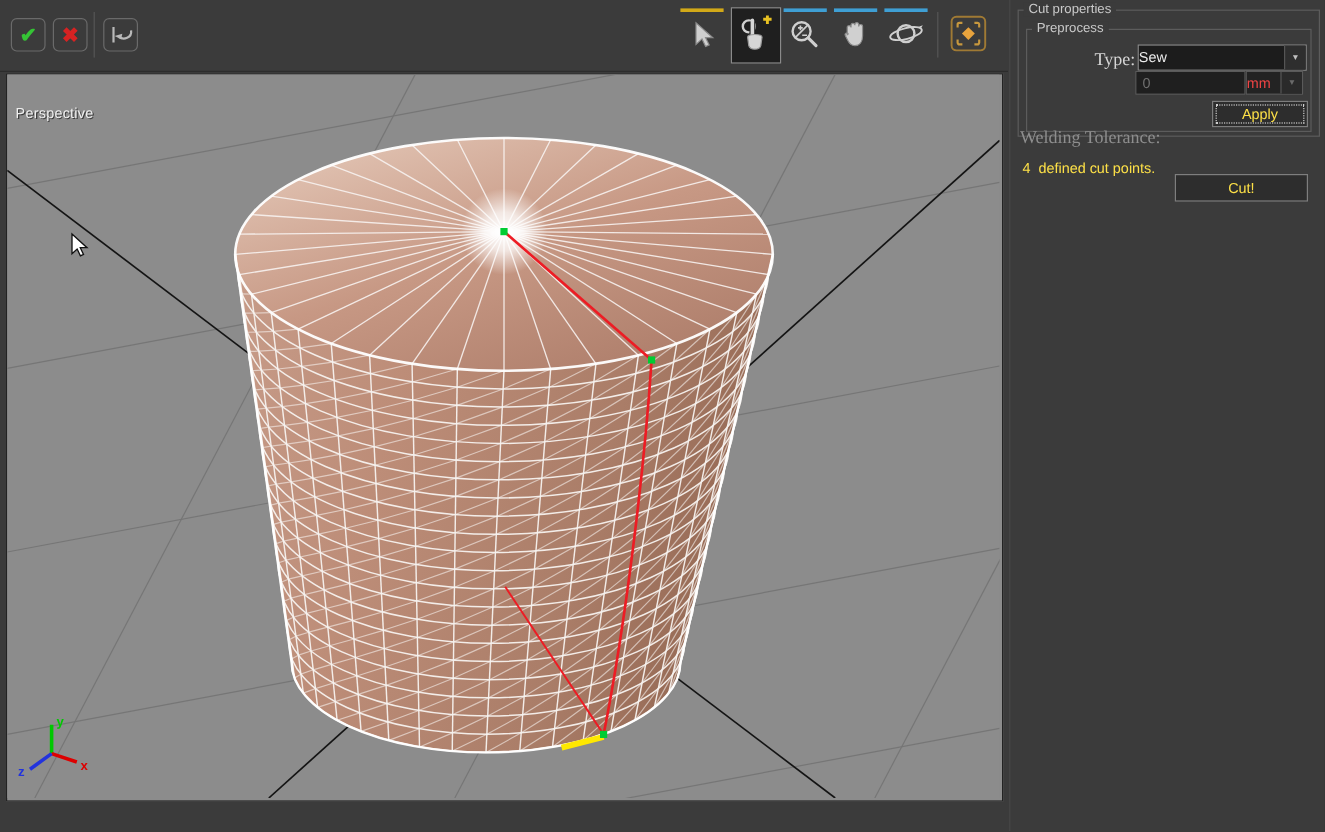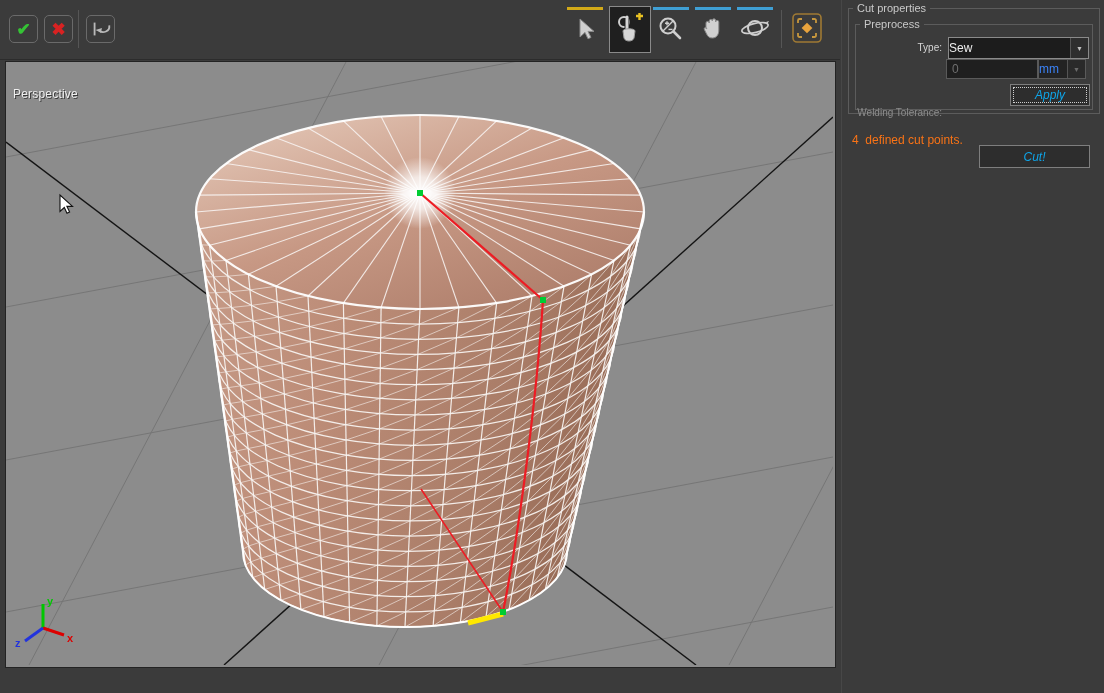--- a/index.html
+++ b/index.html
@@ -16,34 +16,34 @@
   .toolline{position:absolute;top:7px;height:3px;width:36px;}
   .selbox{position:absolute;left:609px;top:6px;width:40px;height:45px;background:#1f1f1f;border:1px solid #8a8a8a;}
   
   #vpframe{position:absolute;left:5px;top:61px;width:829px;height:605px;border:1px solid #232323;background:#8c8c8c;}
   #vplabel{position:absolute;left:7px;top:2px;font-size:12px;color:#efefef;
            text-shadow:1px 1px 0 #3a3a3a;letter-spacing:.2px;margin-top:23px;}
   
   #rpanel{position:absolute;left:841px;top:0;width:263px;height:693px;background:#3b3b3b;border-left:1px solid #474747;}
   .grp{position:absolute;border:1px solid #5c5c5c;}
   .grp .legend{position:absolute;top:-7px;left:4px;background:#3b3b3b;padding:0 4px;font-size:11px;color:#c9c9c9;}
-  .lbl{position:absolute;font-size:10px;white-space:nowrap;}
+  .lbl{position:absolute;font-size:15px;white-space:nowrap;font-family:Liberation Serif, serif;}
   .combo{position:absolute;background:#1c1c1c;border:1px solid #8a8a8a;display:flex;align-items:center;}
   .combo .txt{flex:1;padding-left:0;font-size:12px;}
   .combo .arr{width:17px;align-self:stretch;background:#2e2e2e;border-left:1px solid #555;
               display:flex;align-items:center;justify-content:center;font-size:7px;color:#c0c0c0;}
   .combo.dis{border-color:#5a5a5a;background:#232323;}
-  .combo.dis .txt{color:#3b82f6;}
+  .combo.dis .txt{color:#ef4444;}
   .combo.dis .arr{color:#6a6a6a;background:#2a2a2a;}
   .inp{position:absolute;background:#1f1f1f;border:1px solid #5a5a5a;color:#6f6f6f;
        font-size:12px;padding:0 0 0 5px;display:flex;align-items:center;}
-  .pbtn{position:absolute;background:#2d2d2d;border:1px solid #7e7e7e;color:#0ea5e9;
-        font-size:12px;display:flex;align-items:center;justify-content:center;font-style:italic;}
+  .pbtn{position:absolute;background:#2d2d2d;border:1px solid #7e7e7e;color:#fde047;
+        font-size:12px;display:flex;align-items:center;justify-content:center;}
   .pbtn.focus{outline:1px dotted #cfcfcf;outline-offset:-4px;}
-  .status{position:absolute;font-size:12px;color:#f97316;white-space:pre;}
+  .status{position:absolute;font-size:12px;color:#fde047;white-space:pre;}
 </style>
 </head>
 <body>
 
 <div id="app">
 
   <div id="toolbar">
     <div class="tbtn" style="left:9px;color:#35c335;">
         <span>✔</span>
       </div>

